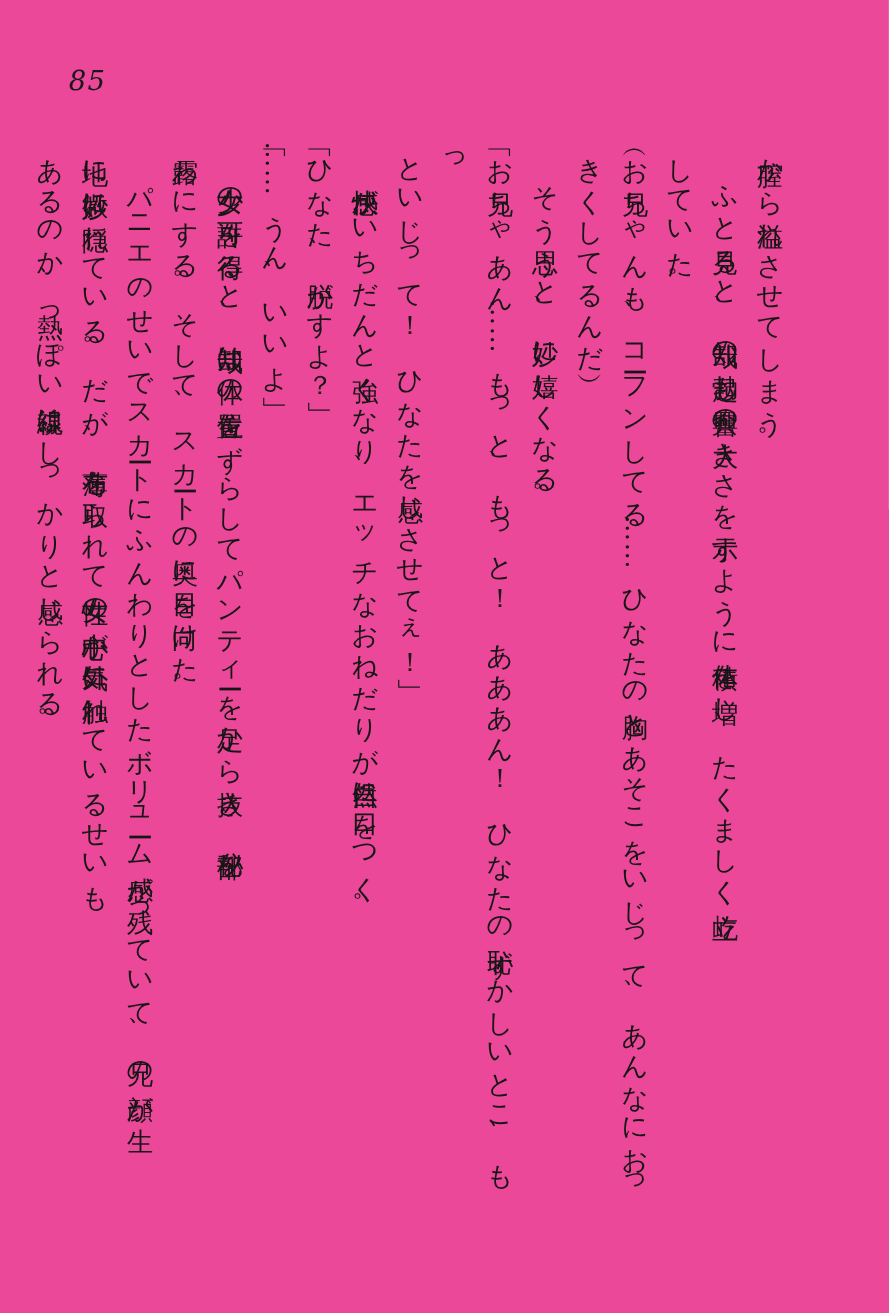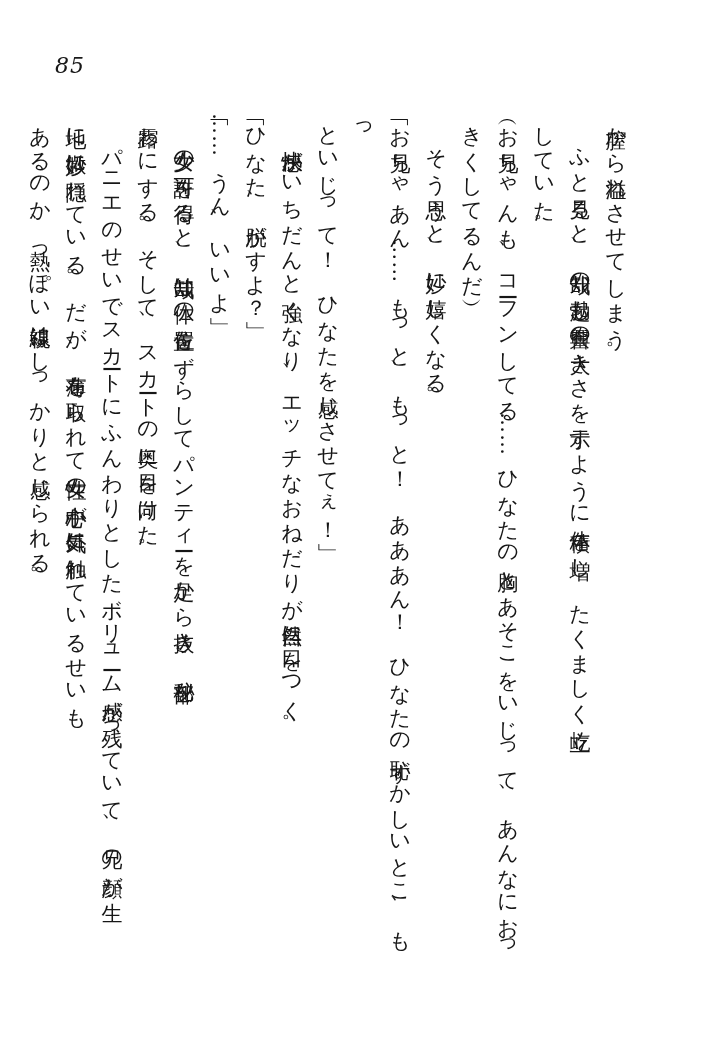--- a/index.html
+++ b/index.html
@@ -7,21 +7,21 @@
     padding: 0;
   }
   body {
     background: #e9e9e9;
   }
   .page {
     position: relative;
     width: 711px;
     height: 1050px;
     margin: 0 auto;
-    background: #ffffff;
+    background: #ec4899;
     overflow: hidden;
     font-family: "DejaVu Serif", "Liberation Serif", serif;
   }
   .page-number {
     position: absolute;
     top: 55px;
     left: 55px;
     font-size: 22px;
     font-style: italic;
     color: #181818;

